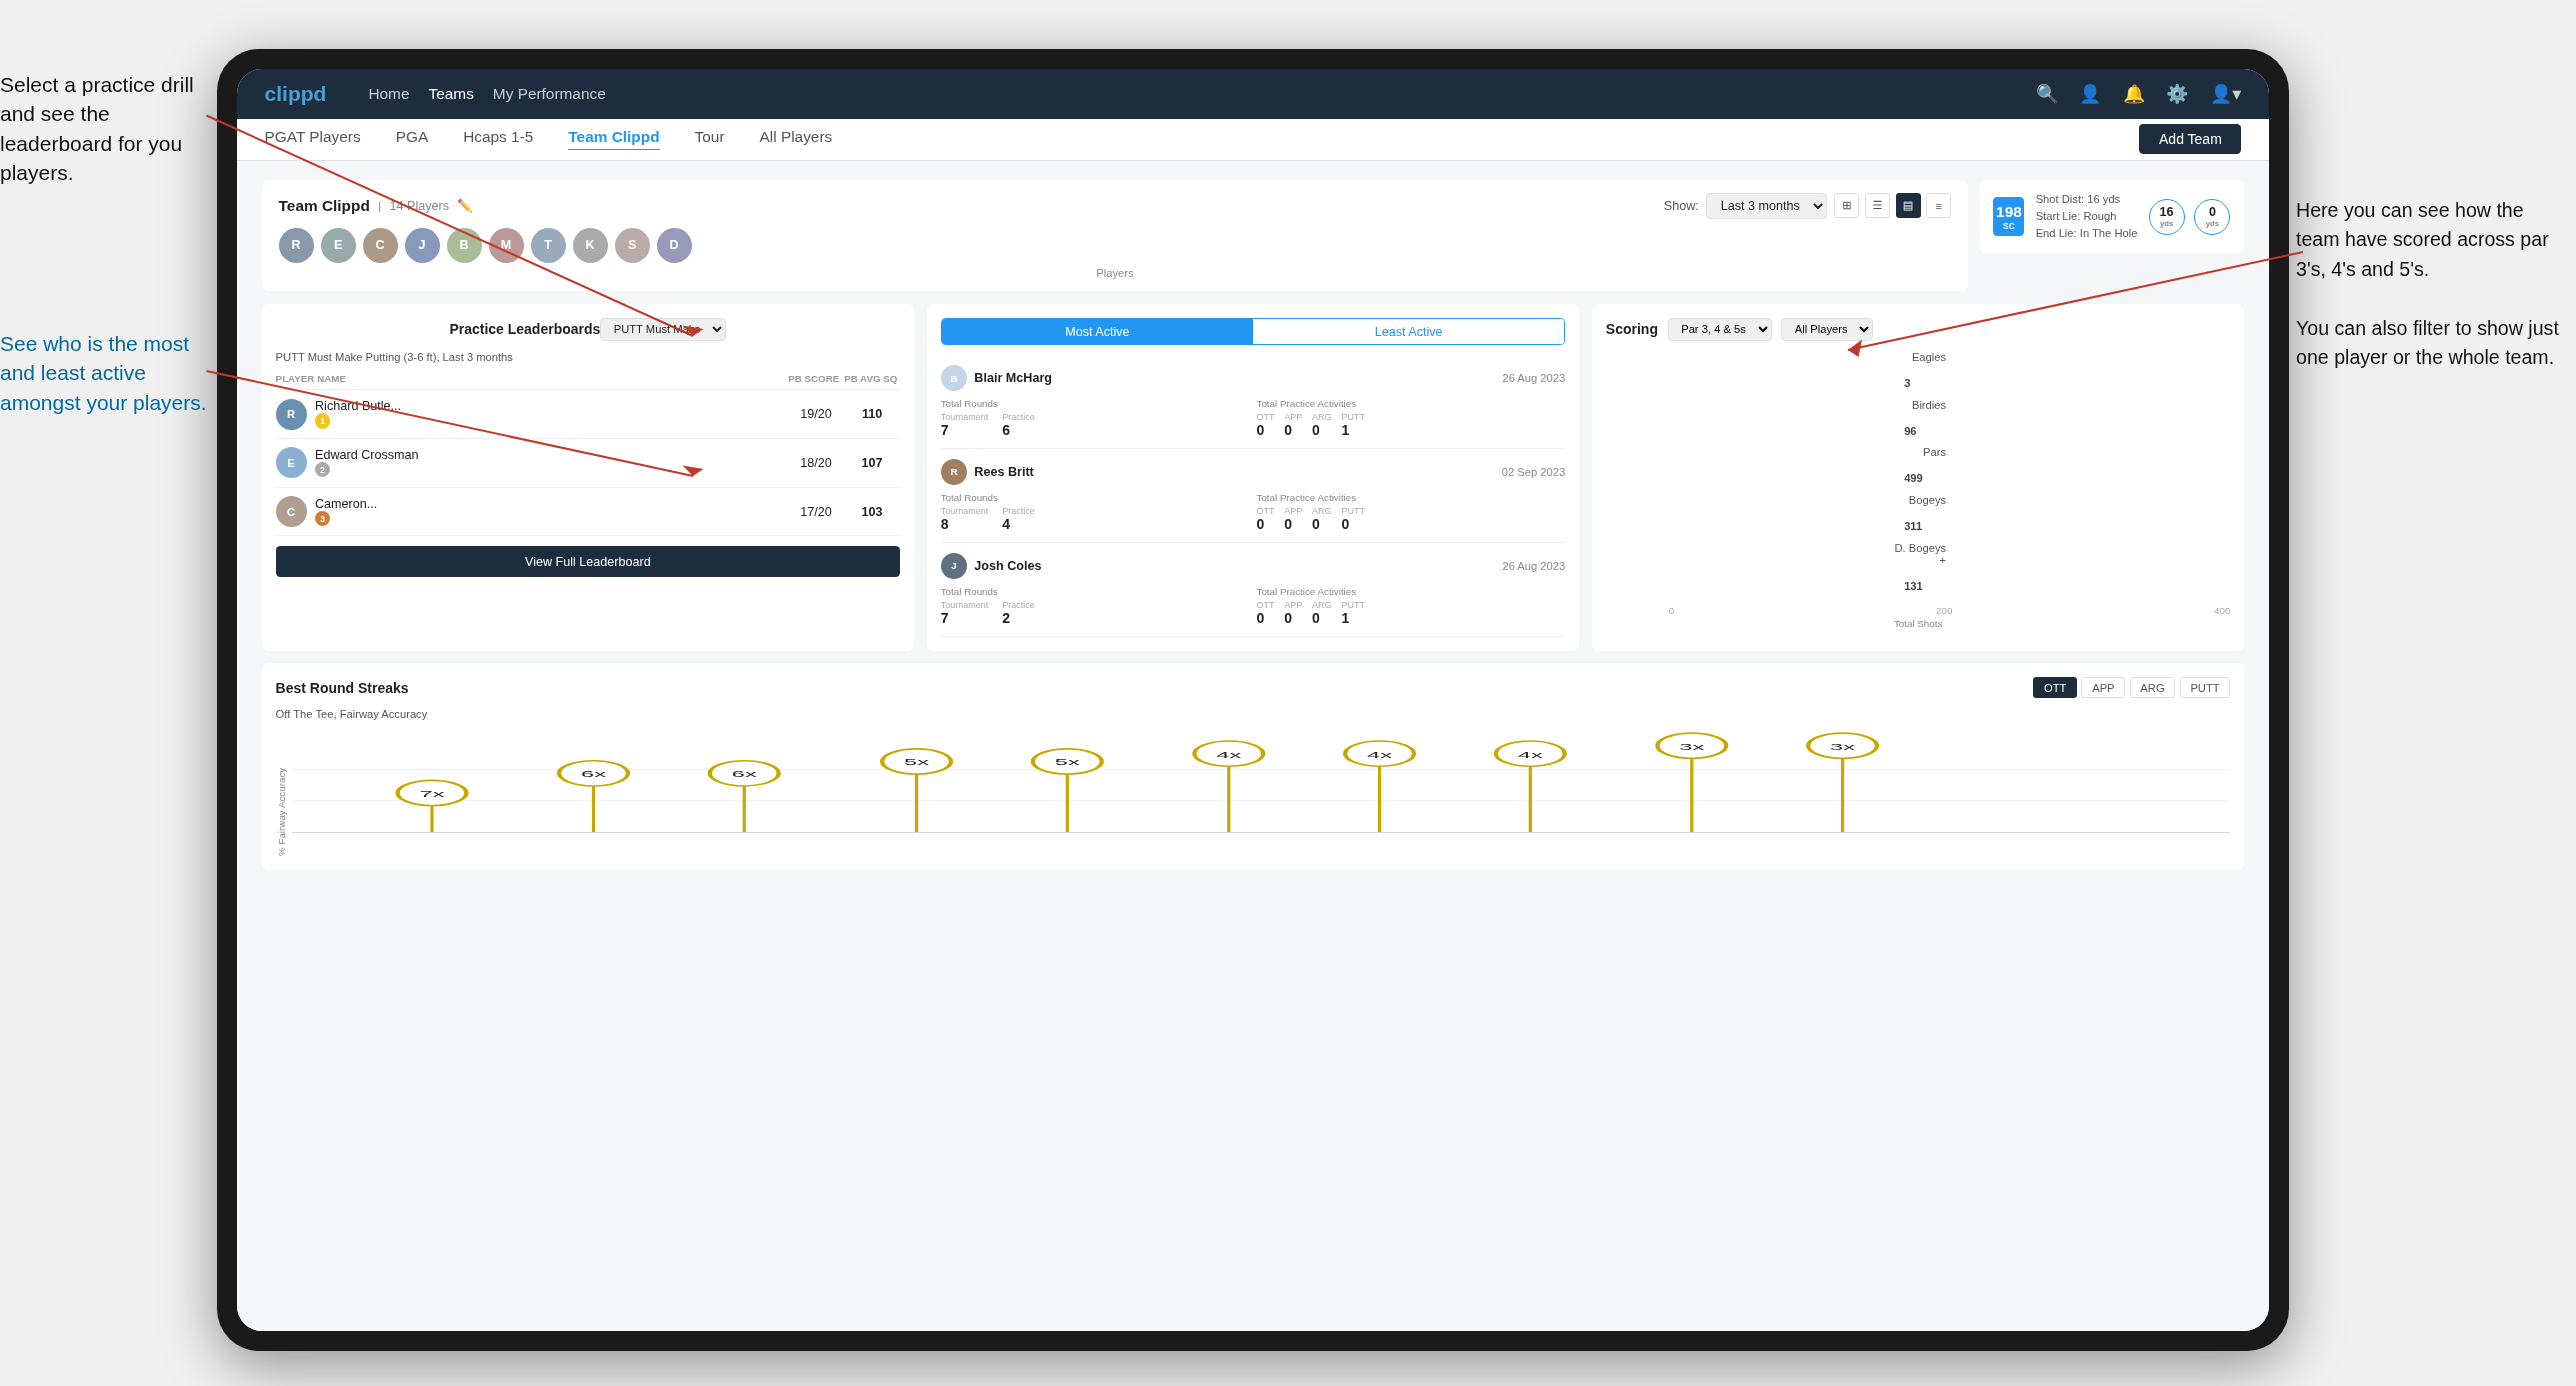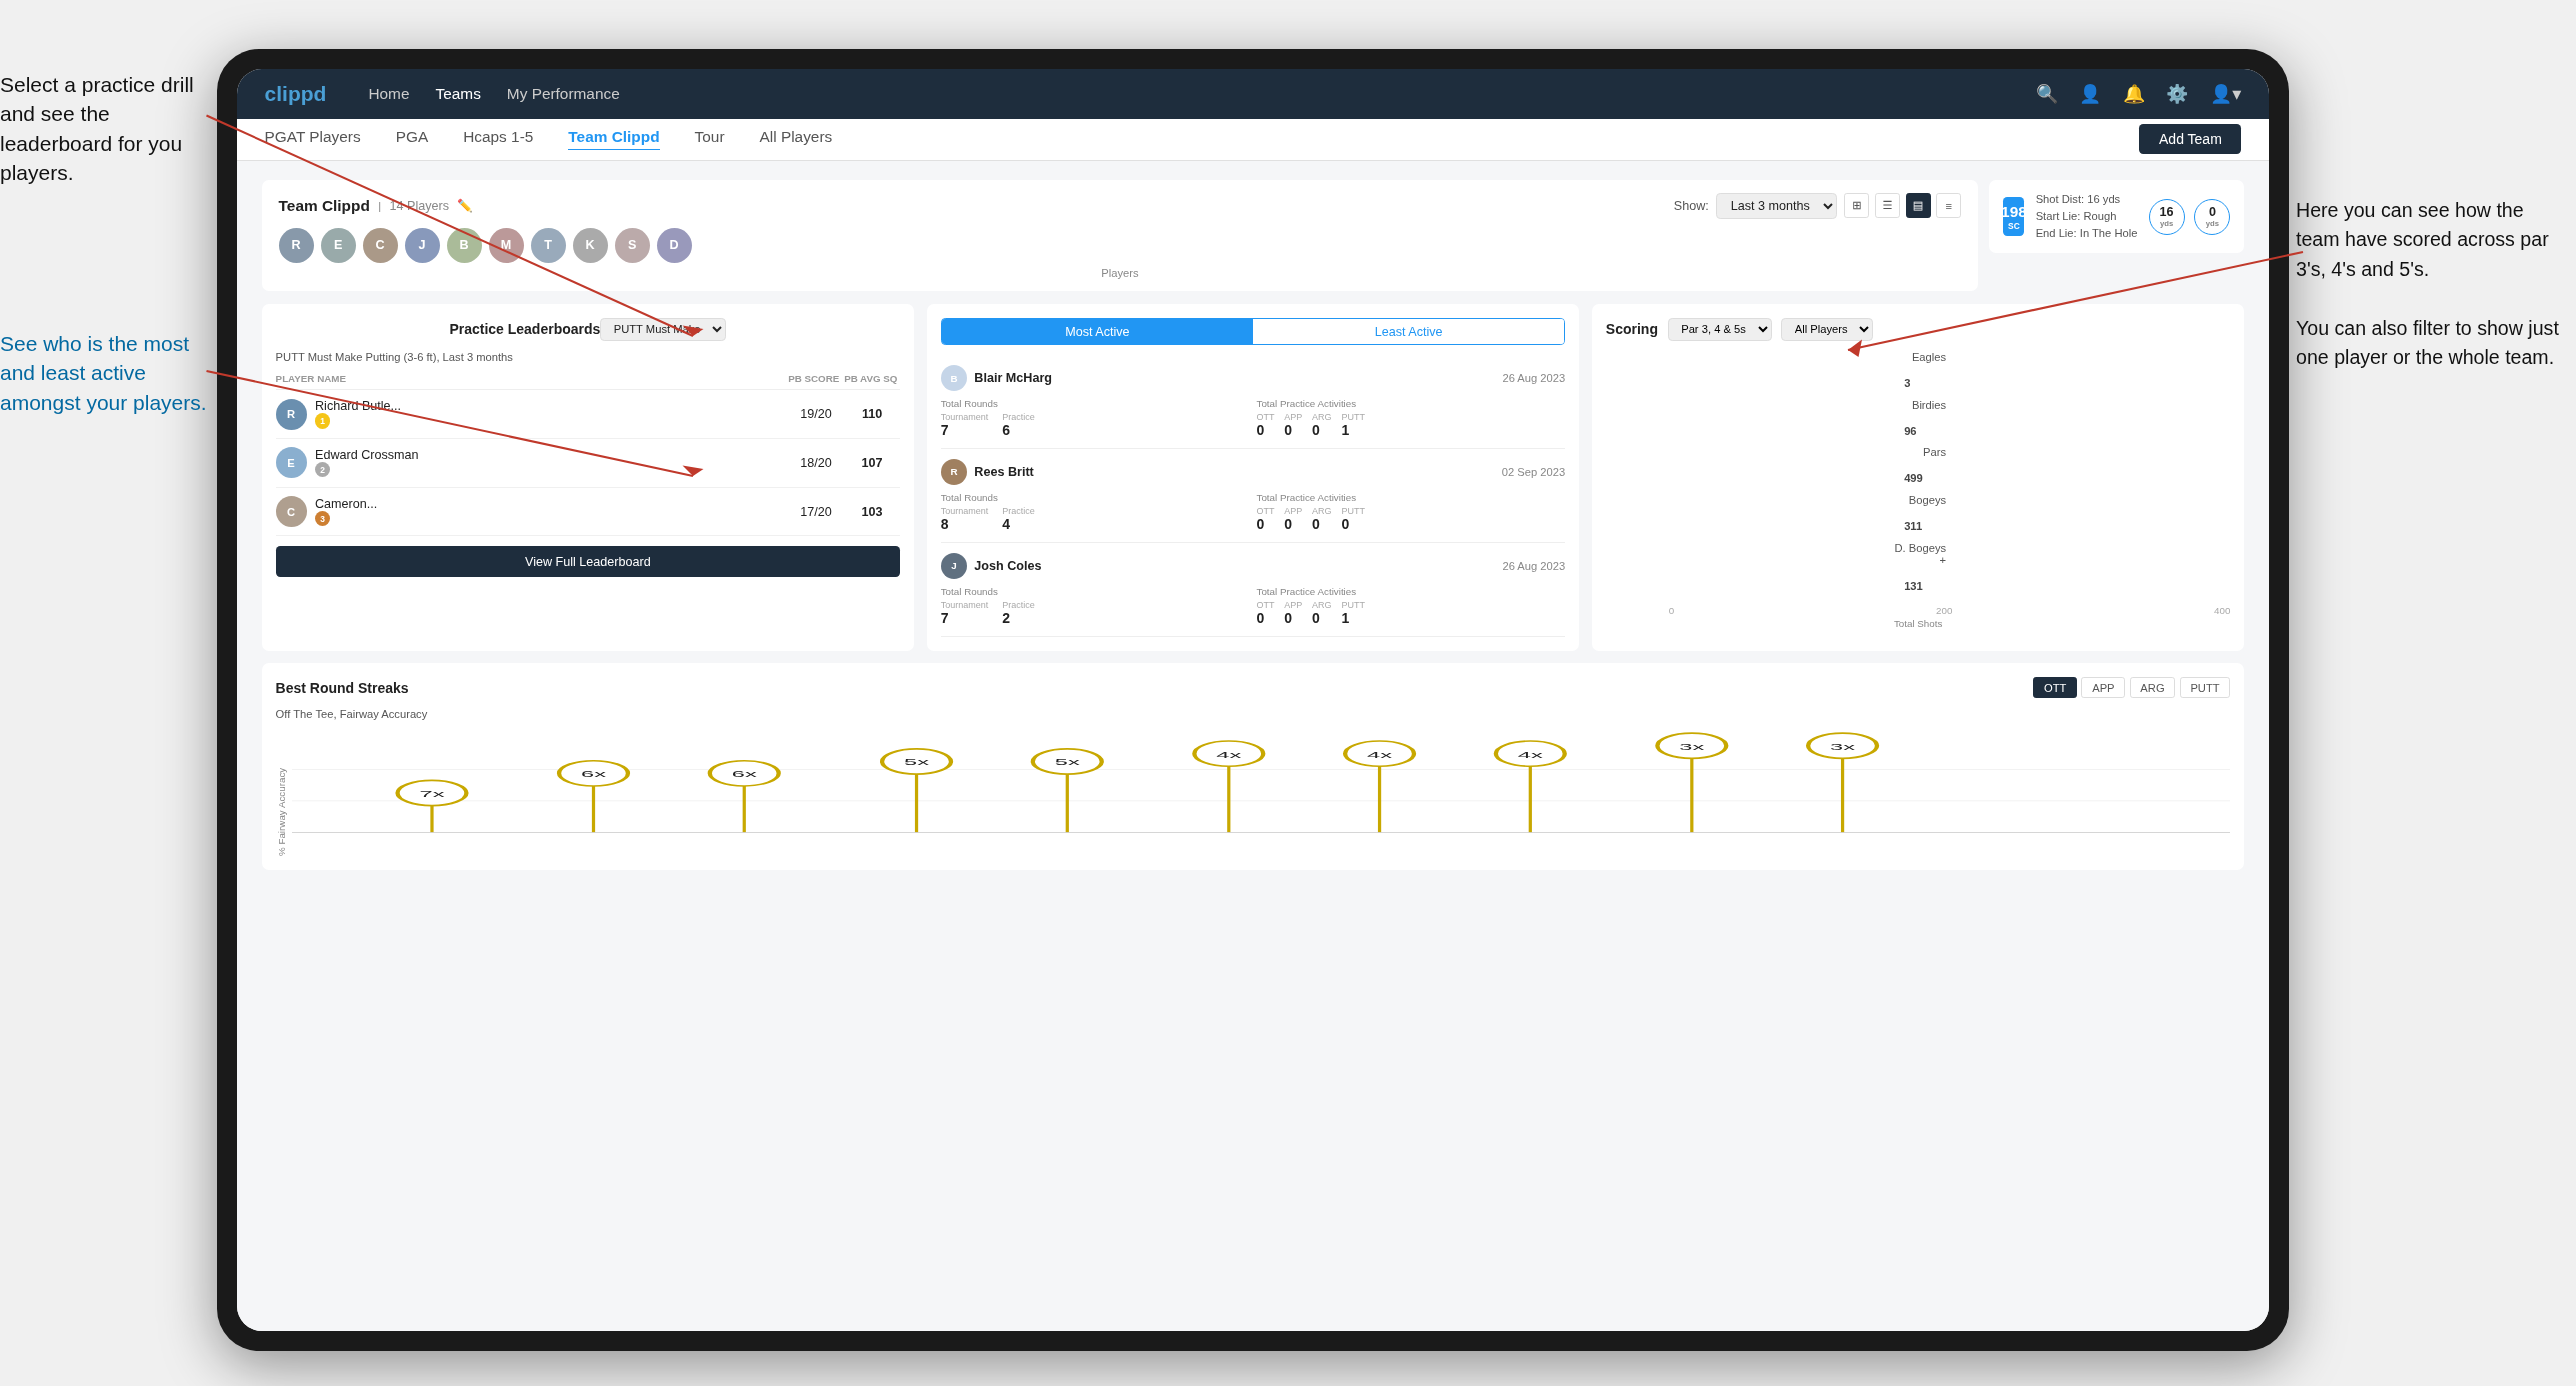--- a/index.html
+++ b/index.html
@@ -44,21 +44,21 @@
       flex-shrink: 0;
     }
     .navbar-brand {
       color: #4a9fd5;
       font-size: 21px;
       font-weight: 700;
       margin-right: 42px;
     }
     .navbar-links {
       display: flex;
-      gap: 26px;
+      gap: 19px;
       flex: 1;
     }
     .navbar-link {
       color: #ccc;
       font-size: 15.4px;
       cursor: pointer;
       text-decoration: none;
     }
     .navbar-link.active {
       color: #fff;
@@ -159,21 +159,21 @@
       cursor: pointer;
       font-size: 11.2px;
       color: #555;
     }
     .view-icon-btn.active { background: #1e2d3d; color: #fff; border-color: #1e2d3d; }
     .shot-number {
       background: #2196f3;
       color: #fff;
       font-size: 15.4px;
       font-weight: 700;
-      width: 21px; height: 39px;
+      width: 31px; height: 39px;
       border-radius: 4.2px;
       display: flex; align-items: center; justify-content: center;
       flex-direction: column;
     }
     .shot-number small { font-size: 8.4px; }
     .shot-details { font-size: 11.2px; color: #555; line-height: 1.5; }
     .shot-circles { display: flex; gap: 9.8px; align-items: center; }
     .shot-circle {
       border: 1.4px solid #2196f3;
       border-radius: 50%;

